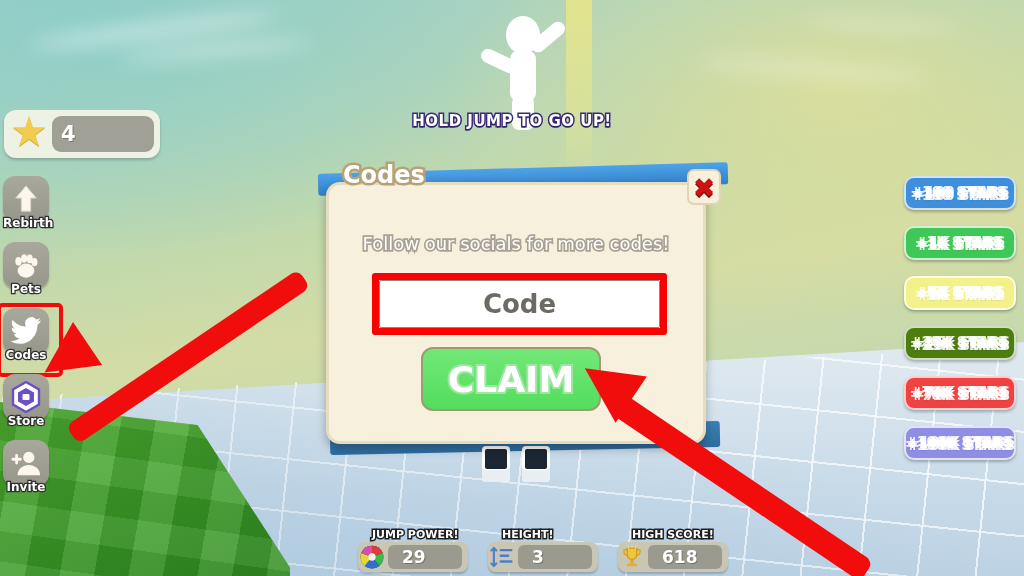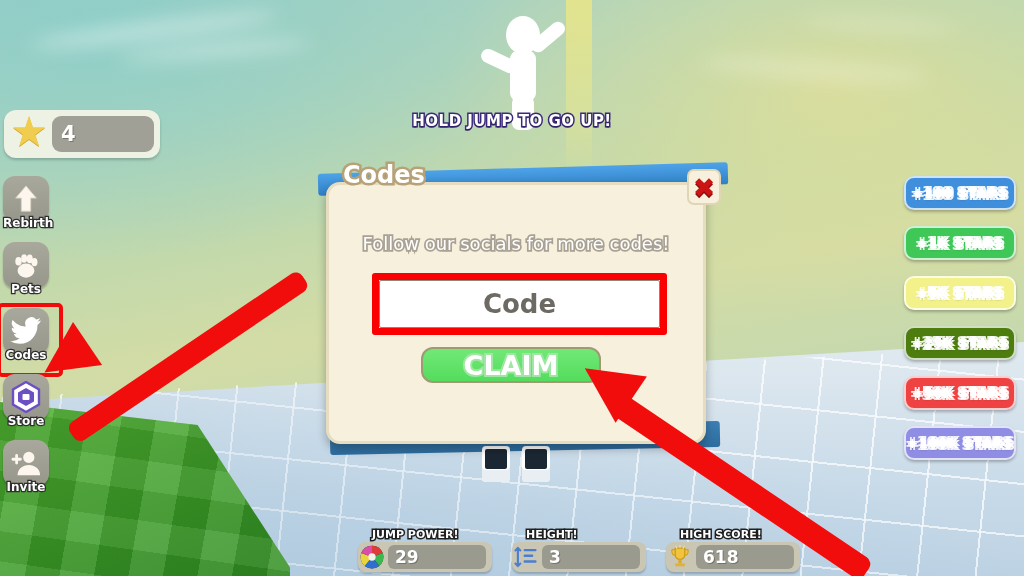--- a/index.html
+++ b/index.html
@@ -168,22 +168,22 @@
     font-size:11px; font-weight:bold; color:#ffffff;
     -webkit-text-stroke:3px #1f1f1f; paint-order:stroke fill; z-index:2;
   }
   .stat-body{
     display:flex; align-items:center; height:30px;
     background:#c9c6b3; border-radius:8px; padding-right:6px;
     box-shadow:0 2px 2px rgba(0,0,0,.2);
   }
   .stat-ico{ width:28px; height:28px; display:flex; align-items:center; justify-content:center; }
   .stat-pill{
-    width:98px; height:24px; background:#9b9a8e; border-radius:6px; margin-left:2px;
-    display:flex; align-items:center; padding-left:7px;
+    width:74px; height:24px; background:#9b9a8e; border-radius:6px; margin-left:2px;
+    display:flex; align-items:center; padding-left:14px;
     font-size:17px; font-weight:bold; color:#ffffff; text-shadow:1px 1px 0 rgba(0,0,0,.25);
   }
 
   
   .dialog{
     position:absolute; left:326px; top:182px; width:380px; height:262px;
     background:#f6f0dc; border:3px solid #e6dcc0; border-radius:14px;
     box-shadow:0 5px 10px rgba(0,0,0,.28);
   }
   .dlg-title{
@@ -207,25 +207,25 @@
     position:absolute; left:43px; top:88px; width:295px; height:62px;
     border:7px solid #fb0000; border-radius:3px;
   }
   .code-field{
     width:100%; height:100%;
     background:#ffffff; border:1px solid #8d887d; border-radius:2px;
     display:flex; align-items:center; justify-content:center;
     font-size:26px; font-weight:bold; color:#6d6a63;
   }
   .claim-btn{
-    position:absolute; left:92px; top:162px; width:180px; height:36px;
+    position:absolute; left:92px; top:162px; width:180px; height:64px;
     background:linear-gradient(180deg,#72e877 0%, #53dd5d 100%);
     border:2px solid #9f9a74; border-radius:12px;
     display:flex; align-items:center; justify-content:center;
-    font-size:27px; font-weight:bold; color:#ffffff;
+    font-size:36px; font-weight:bold; color:#ffffff;
     -webkit-text-stroke:4px #9ee6a2; paint-order:stroke fill;
   }
 
   
   .arrow{ position:absolute; pointer-events:none; }
   .arrow .shaft{ position:absolute; background:#f20d0d; border-radius:8px; }
   .arrow .head{ position:absolute; width:0; height:0; }
   #arrow-left{ left:40px; top:320px; width:290px; height:220px; }
   #arrow-left .shaft{ left:32px; top:104px; width:280px; height:22px;
       transform:rotate(-34deg); transform-origin:left center; }
@@ -344,21 +344,21 @@
     <div class="reward" style="background:#3fc758">
       <span>+1K STARS</span>
       </div>
     <div class="reward" style="background:#f2f18a">
       <span>+5K STARS</span>
       </div>
     <div class="reward" style="background:#4d7c0f">
       <span>+25K STARS</span>
       </div>
     <div class="reward" style="background:#ef4242">
-      <span>+50K STARS</span>
+      <span>+70K STARS</span>
       </div>
     <div class="reward" style="background:#8f8ee4">
       <span>+100K STARS</span>
       </div>
   </div>
 
   <div class="stats">
 
     <div class="stat">
       <div class="stat-title">JUMP POWER!</div>

